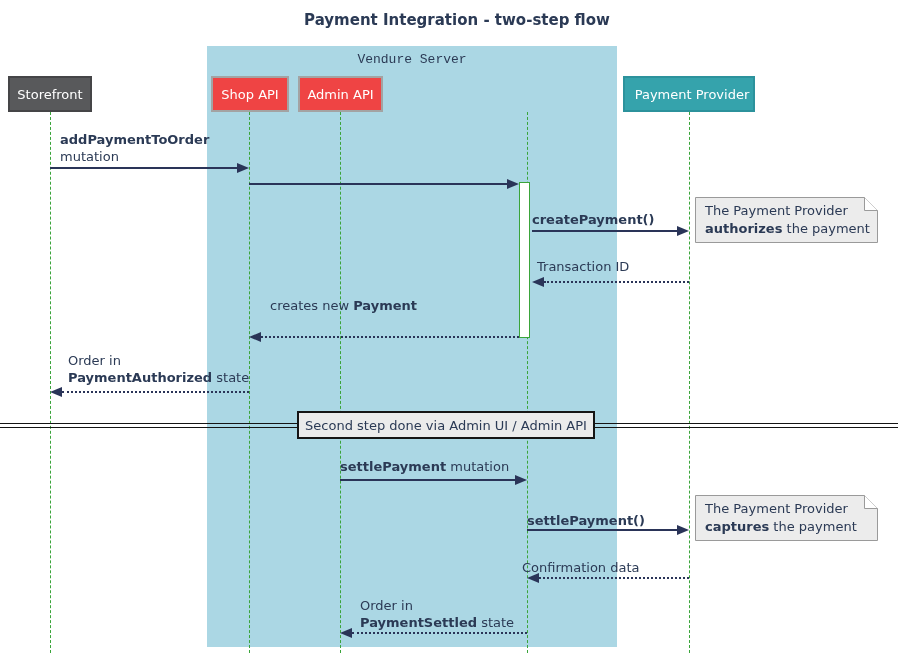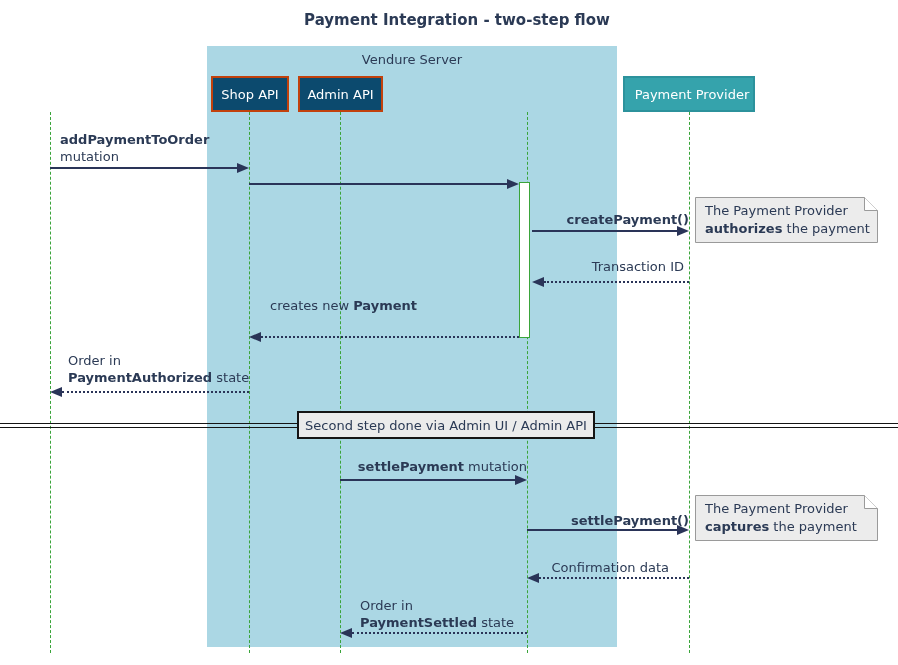--- a/index.html
+++ b/index.html
@@ -3,36 +3,36 @@
 <meta charset="utf-8">
 <style>
   * { margin:0; padding:0; box-sizing:border-box; }
   body { background:#ffffff; font-family:"DejaVu Sans","Liberation Sans",sans-serif; }
   .canvas { position:relative; width:898px; height:665px; background:#ffffff; overflow:hidden; color:#2B3A55; }
 
   .title { position:absolute; left:0; top:11px; width:898px; text-align:center;
            font-size:15px; font-weight:bold; color:#2B3A55;margin-left:8px; }
 
   .frame { position:absolute; left:207px; top:46px; width:410px; height:601px; background:#ABD7E4; }
-  .frame-label { position:absolute; left:0; top:6px; width:100%; text-align:center; font-size:13px; color:#2B3A55; }
+  .frame-label { position:absolute; left:0; top:6px; width:100%; text-align:center; font-size:13px; color:#2B3A55;font-family:Liberation Mono, monospace; }
 
   .lifeline { position:absolute; width:0; border-left:1px dashed #3AA43A; top:112px; height:541px; }
 
   .participant { position:absolute; top:76px; height:36px; color:#ffffff; font-size:13px;
                  display:flex; align-items:center; justify-content:center; text-align:center; }
-  .p-navy { background:#0c4a6e; border:2px solid #c2410c; }
+  .p-navy { background:#ef4444; border:2px solid #a3a3a3; }
   .p-gray { background:#58595B; border:2px solid #454547; }
   .p-teal { background:#35A3AC; border:2px solid #2C929C;padding-left:6px; }
 
   .activation { position:absolute; left:519px; top:182px; width:11px; height:156px;
                 background:#ffffff; border:1.5px solid #3AA43A; }
 
   .msg-label { position:absolute; font-size:13px; line-height:17px; color:#2B3A55; white-space:nowrap; }
   .msg-label b { color:#2B3A55; }
-  .center { text-align:right; }
+  .center { text-align:left; }
 
   .line-solid  { position:absolute; height:0; border-top:2px solid #2A3458; }
   .line-dotted { position:absolute; height:0; border-top:2px dotted #2A3458; }
   .head-right { position:absolute; width:0; height:0;
                 border-left:12px solid #2A3458; border-top:5px solid transparent; border-bottom:5px solid transparent; }
   .head-left  { position:absolute; width:0; height:0;
                 border-right:12px solid #2A3458; border-top:5px solid transparent; border-bottom:5px solid transparent; }
 
   .divider-lines { position:absolute; left:0; top:423px; width:898px; height:5px;
                    border-top:1.5px solid #141414; border-bottom:1.5px solid #141414; }
@@ -54,20 +54,21 @@
   <div class="frame">
     <div class="frame-label">Vendure Server</div>
   </div>
 
   <div class="lifeline" style="left:50px"></div>
   <div class="lifeline" style="left:249px"></div>
   <div class="lifeline" style="left:340px"></div>
   <div class="lifeline" style="left:527px"></div>
   <div class="lifeline" style="left:689px"></div>
 
+  <div class="participant p-gray" style="left:8px;width:84px">Storefront</div>
   <div class="participant p-navy" style="left:211px;width:78px">Shop API</div>
   <div class="participant p-navy" style="left:298px;width:85px">Admin API</div>
   <div class="participant p-teal" style="left:623px;width:132px">Payment Provider</div>
 
   <div class="activation"></div>
 
   <div class="msg-label" style="left:60px;top:131px">
     <div><b>addPaymentToOrder</b></div>
     <div>mutation</div>
   </div>

